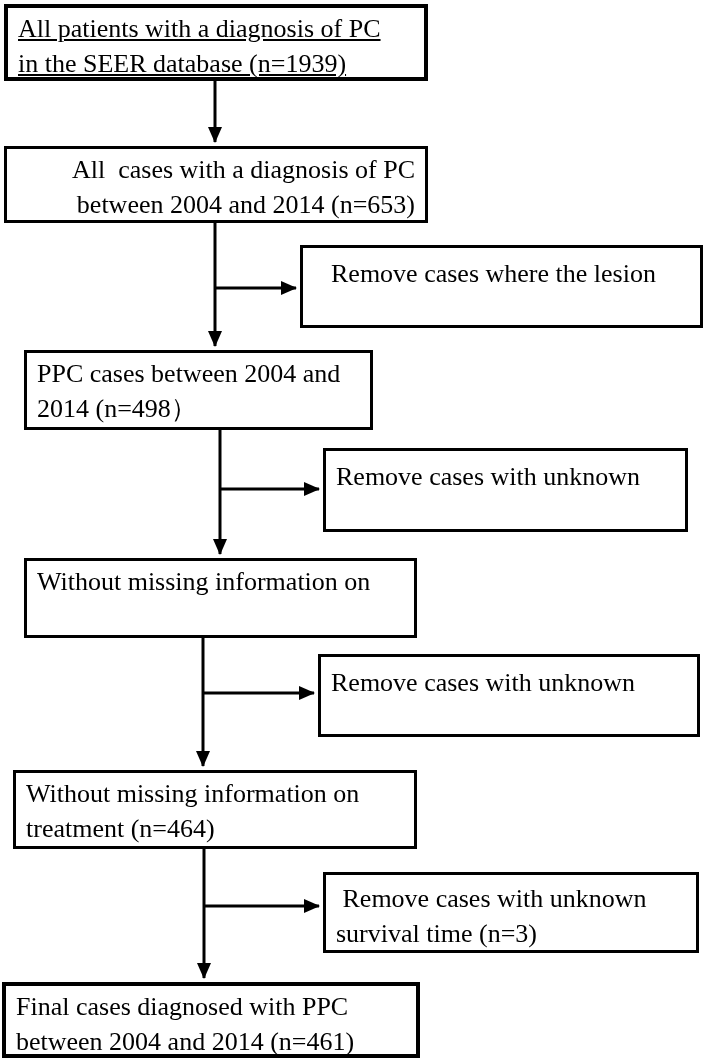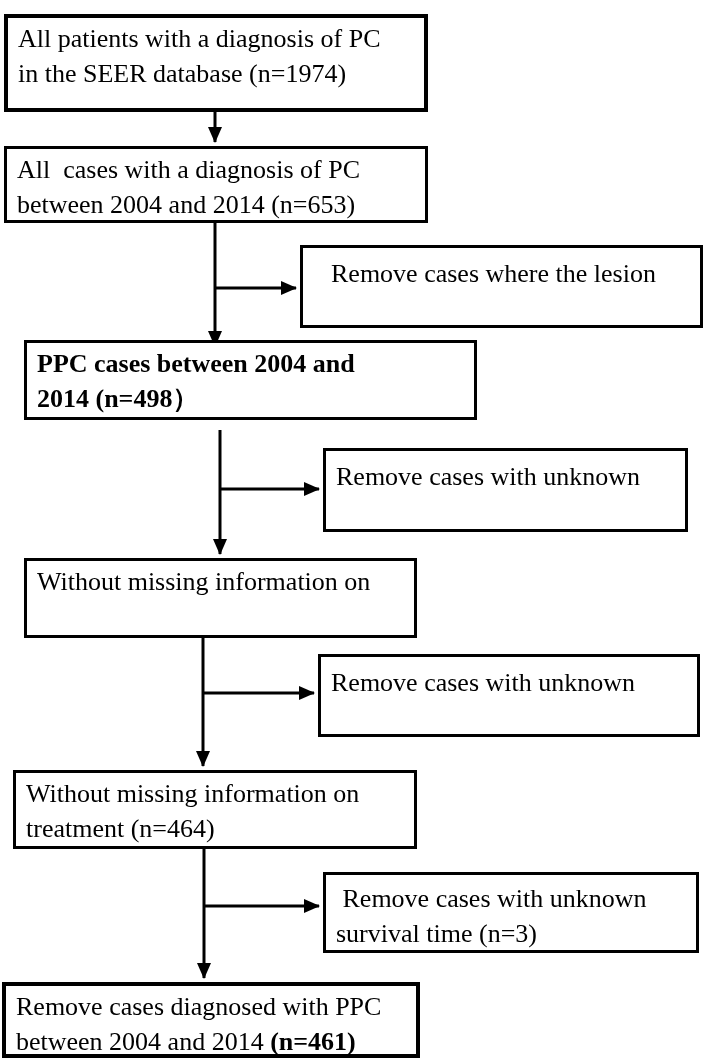--- a/index.html
+++ b/index.html
@@ -17,21 +17,21 @@
     border:3px solid #000000;
     background:#ffffff;
     padding:3px 10px 0 10px;
     font-size:26px;
     line-height:35px;
   }
   .fbox .line{
     display:block;
     white-space:pre-wrap;
   }
-  .bold{font-weight:700;}
+  .bold{font-weight:400;}
   svg.connectors{
     position:absolute;
     left:0;top:0;
     width:707px;height:1062px;
     pointer-events:none;
   }
 </style>
 </head>
 <body>
 
@@ -49,31 +49,31 @@
       <path d="M215 288 L296 288" marker-end="url(#arrow)"></path>
       <path d="M220 430 L220 554" marker-end="url(#arrow)"></path>
       <path d="M220 489 L319 489" marker-end="url(#arrow)"></path>
       <path d="M203 638 L203 766" marker-end="url(#arrow)"></path>
       <path d="M203 693 L314 693" marker-end="url(#arrow)"></path>
       <path d="M204 849 L204 978" marker-end="url(#arrow)"></path>
       <path d="M204 906 L319 906" marker-end="url(#arrow)"></path>
     </g>
   </svg>
 
-  <div class="fbox" style="left:4px;top:14px;width:424px;height:98px;border-width:4px;">
+  <div class="fbox" style="left:4px;top:4px;width:424px;height:77px;border-width:4px;text-decoration:underline;">
     <span class="line">All patients with a diagnosis of PC</span>
-    <span class="line">in the SEER database (n=1974)</span>
+    <span class="line">in the SEER database (n=1939)</span>
   </div>
 
-  <div class="fbox" style="left:4px;top:146px;width:424px;height:77px;">
+  <div class="fbox" style="left:4px;top:146px;width:424px;height:77px;text-align:right;">
     <span class="line">All  cases with a diagnosis of PC</span>
     <span class="line">between 2004 and 2014 (n=653)</span>
   </div>
 
-  <div class="fbox" style="left:24px;top:340px;width:453px;height:80px;font-weight:bold;">
+  <div class="fbox" style="left:24px;top:350px;width:349px;height:80px;">
     <span class="line">PPC cases between 2004 and</span>
     <span class="line">2014 (n=498）</span>
   </div>
 
   <div class="fbox" style="left:24px;top:558px;width:393px;height:80px;">
     <span class="line">Without missing information on</span>
   </div>
 
   <div class="fbox" style="left:13px;top:770px;width:404px;height:79px;">
     <span class="line">Without missing information on</span>
@@ -91,17 +91,17 @@
   <div class="fbox" style="left:318px;top:654px;width:382px;height:83px;padding-top:8px;">
     <span class="line">Remove cases with unknown</span>
   </div>
 
   <div class="fbox" style="left:323px;top:872px;width:376px;height:81px;padding-top:6px;">
     <span class="line"> Remove cases with unknown</span>
     <span class="line">survival time (n=3)</span>
   </div>
 
   <div class="fbox" style="left:2px;top:982px;width:418px;height:76px;border-width:4px;">
-    <span class="line">Remove cases diagnosed with PPC</span>
+    <span class="line">Final cases diagnosed with PPC</span>
     <span class="line"><span>between 2004 and 2014 </span><span class="bold">(n=461)</span></span>
   </div>
 
 </div>
 
 </body></html>

